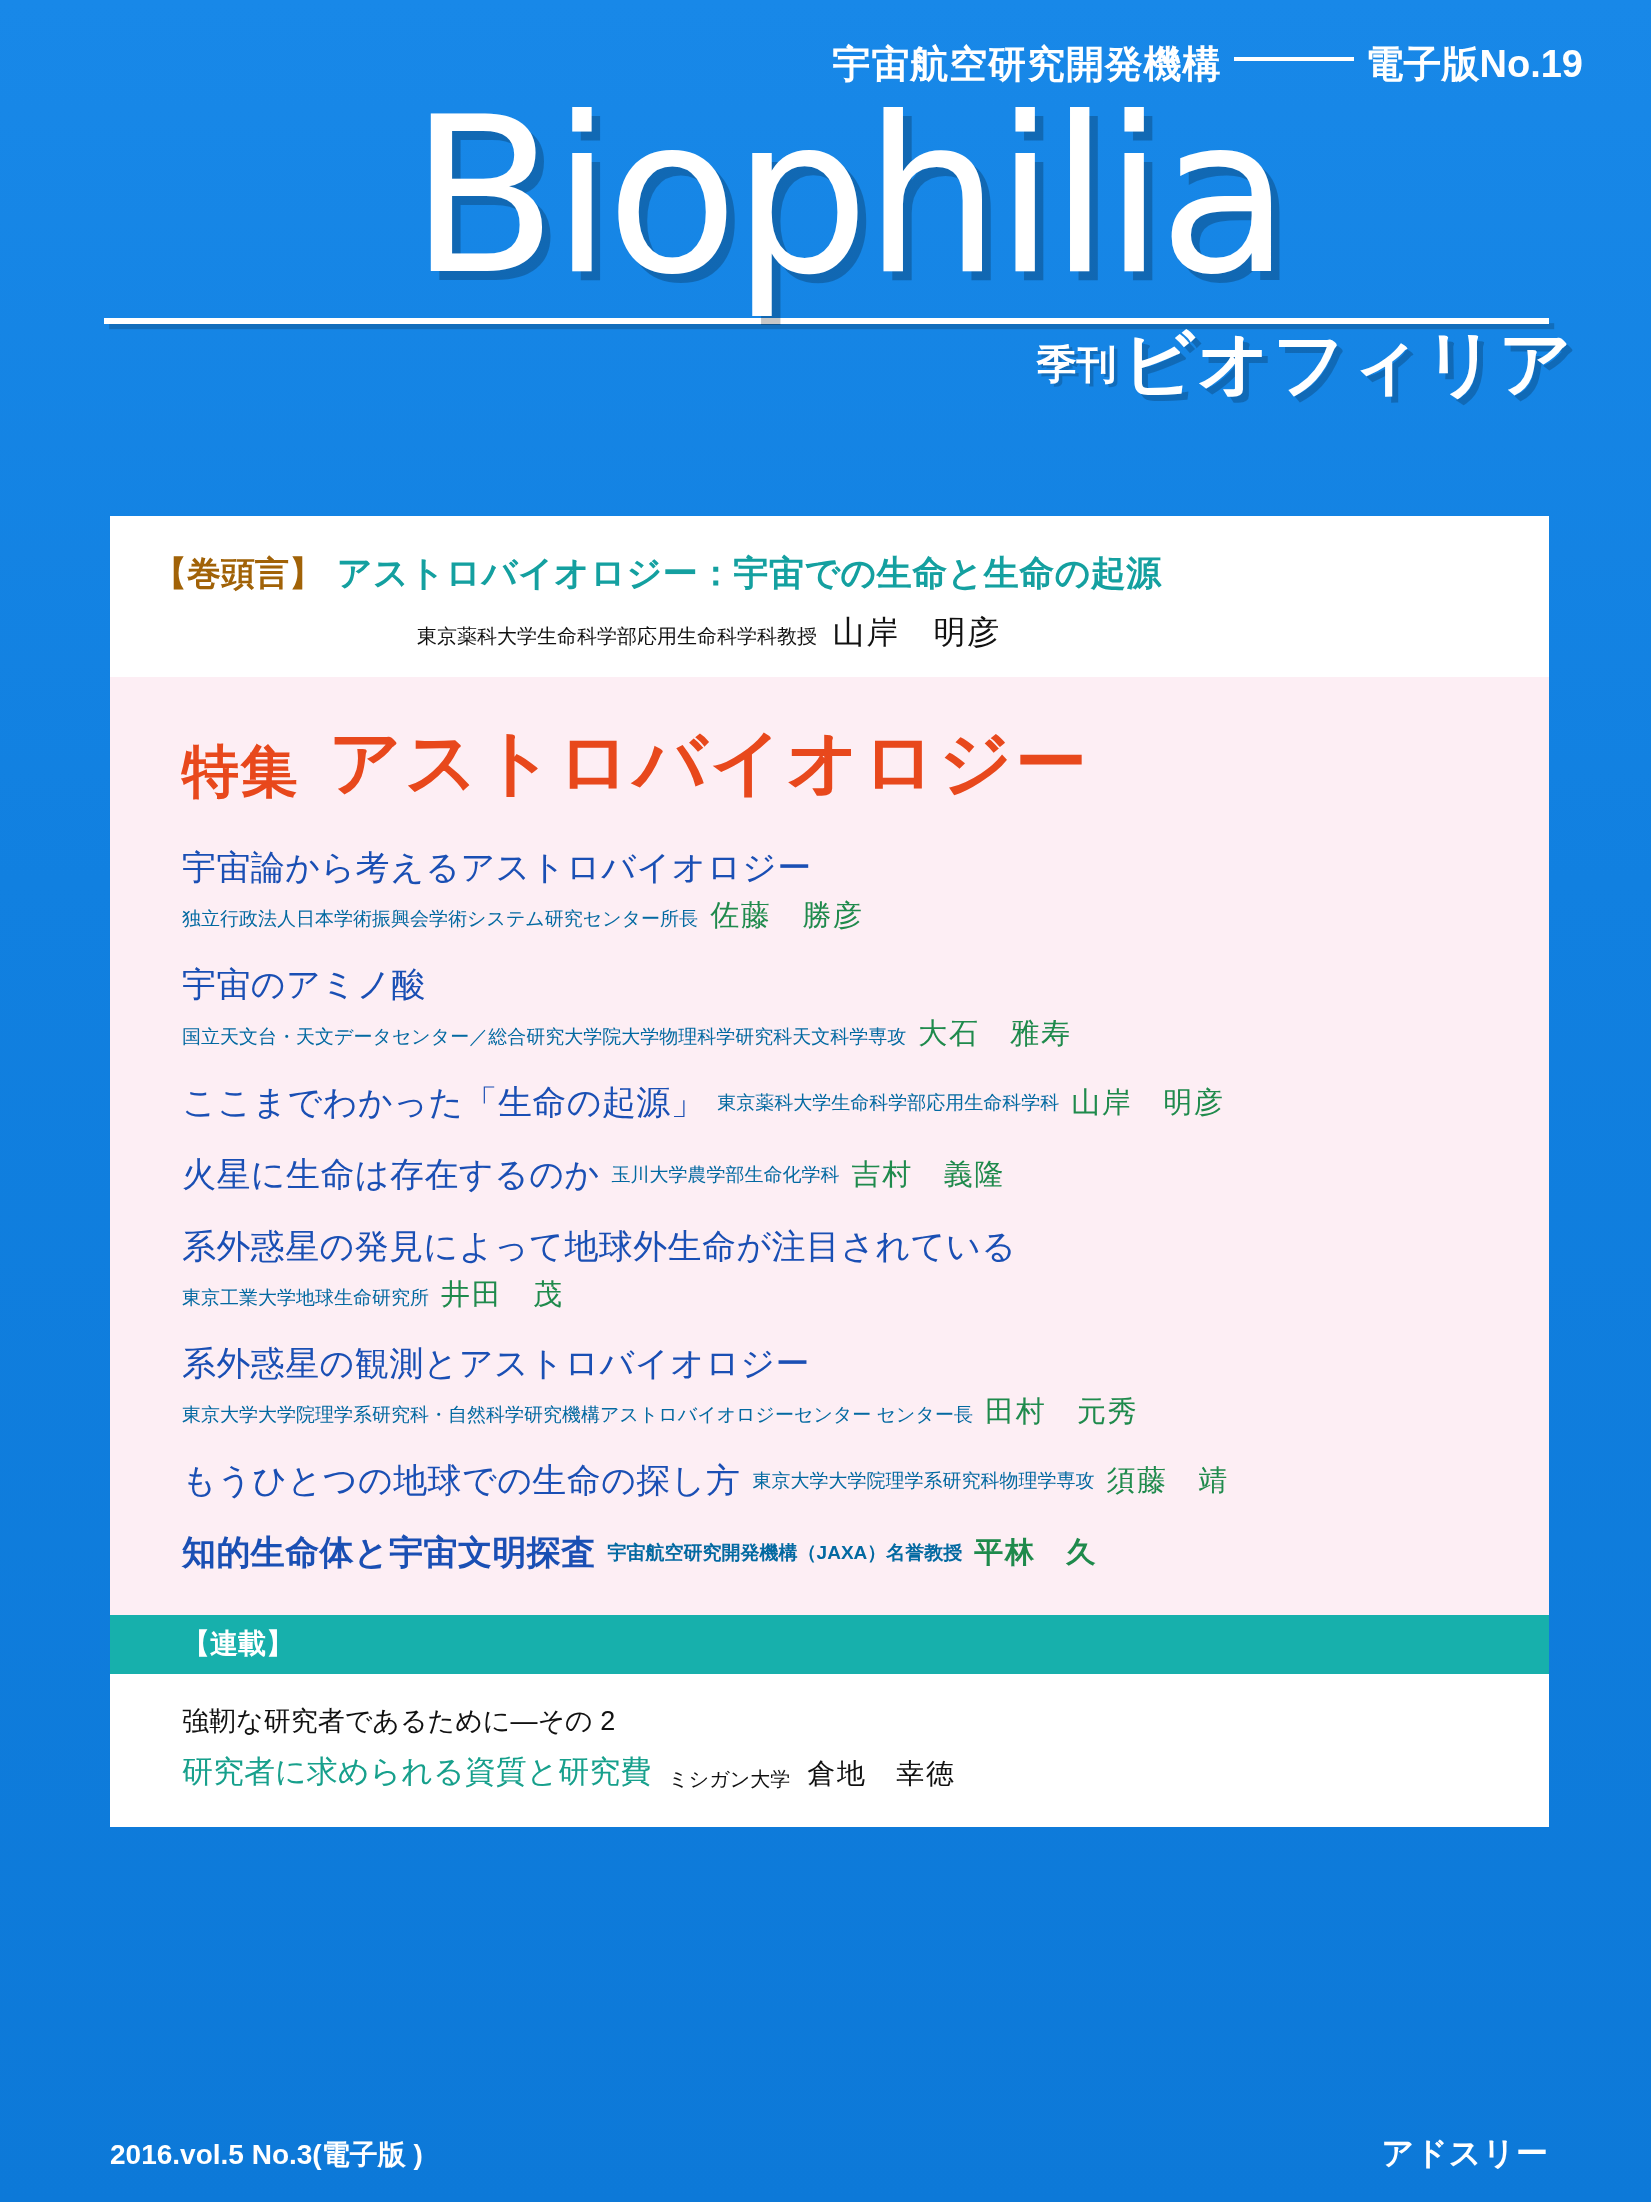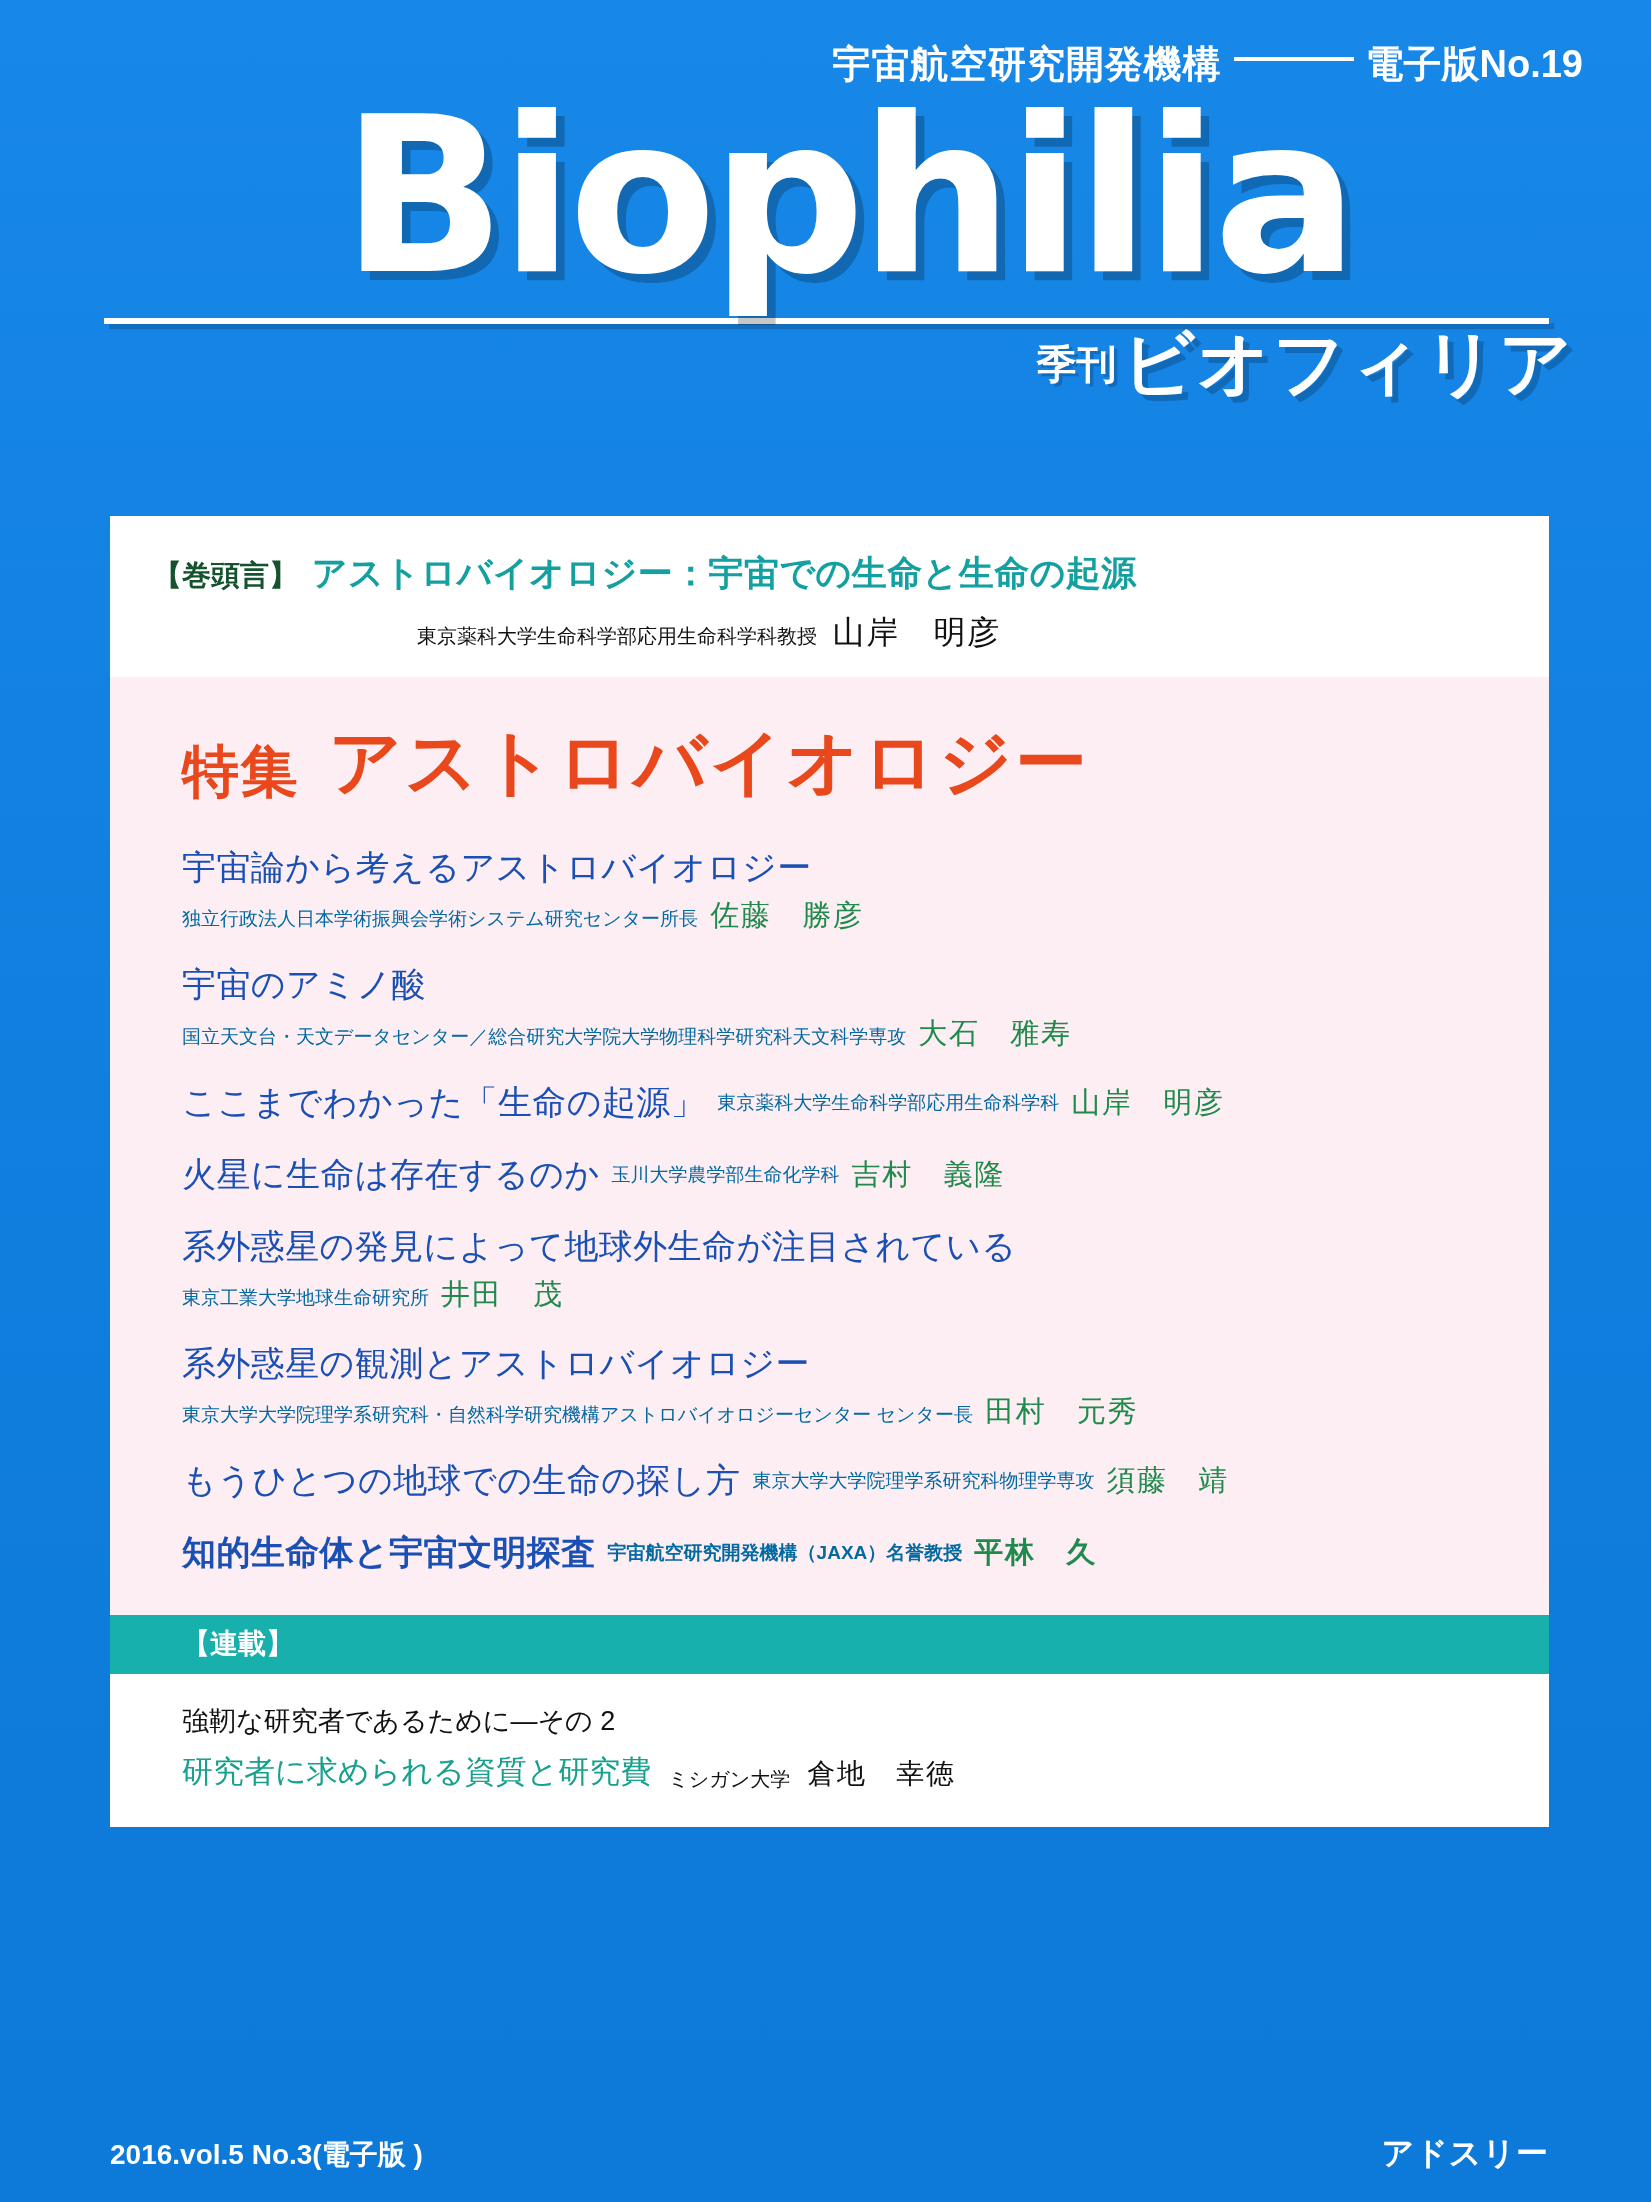--- a/index.html
+++ b/index.html
@@ -57,21 +57,21 @@
     white-space: nowrap;
   }
 
   .logo-wrap {
     position: relative;
     margin-top: -5.2px;
     text-align: center;
   }
   .logo {
     font-family: "DejaVu Sans", sans-serif;
-    font-weight: bold;
+    font-weight: normal;
     font-size: 215px;
     line-height: 215px;
     color: #ffffff;
     letter-spacing: -5.2px;
     text-shadow: 8.6px 8.6px 0 rgba(0,0,0,0.22);
     padding-left: 43px;
   }
   .logo-rule {
     width: 1445px;
     height: 6px;
@@ -116,22 +116,22 @@
   .lead-block {
     background: #ffffff;
     padding: 34px 43px 22.4px 43px;
   }
   .lead-title-row {
     display: flex;
     align-items: baseline;
     gap: 13.8px;
   }
   .lead-tag {
-    color: #14532d;
-    font-size: 29px;
+    color: #a16207;
+    font-size: 34px;
     font-weight: bold;
     white-space: nowrap;
   }
   .lead-title {
     color: #14a0a0;
     font-size: 35px;
     font-weight: bold;
     letter-spacing: 0.4px;
   }
   .lead-author-row {

